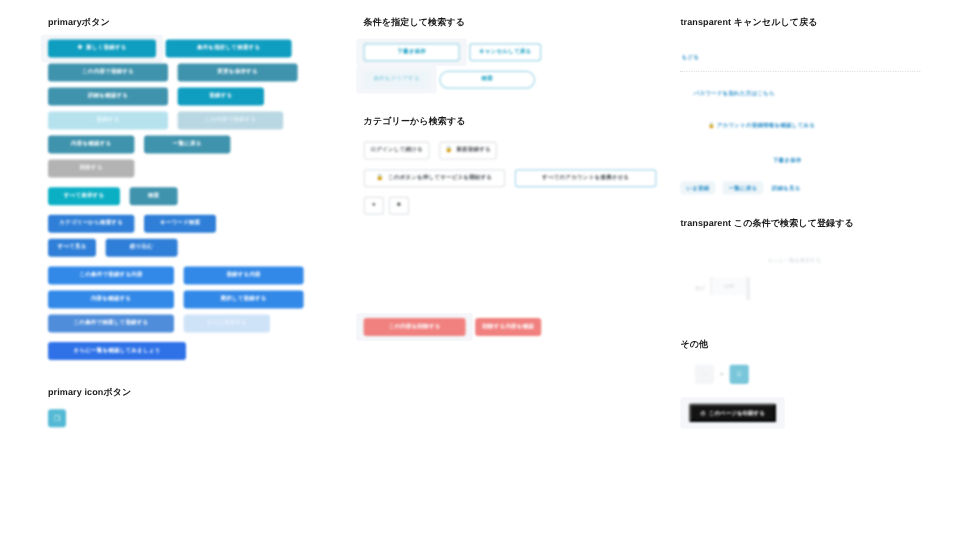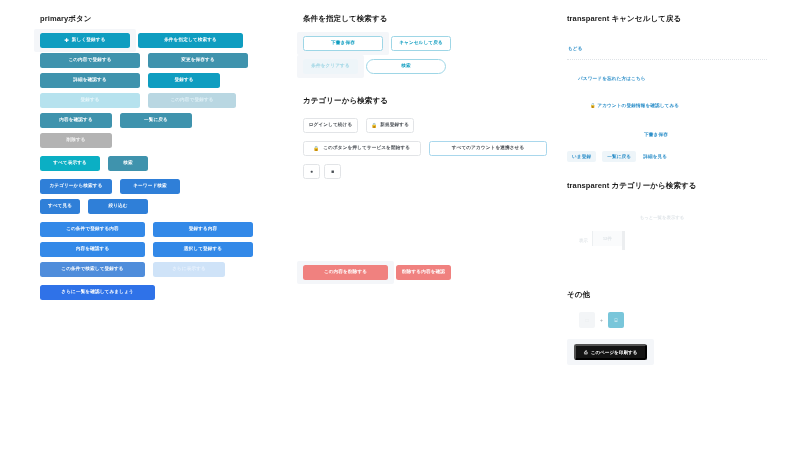--- a/index.html
+++ b/index.html
@@ -315,20 +315,28 @@
         </button>
       </div>
 
       <div class="row" style="margin-top:8px">
         <button class="btn b-bright" style="width:115px">
           <span class="lbl">さらに一覧を確認してみましょう</span>
         </button>
       </div>
     </div>
 
+    <div class="section" style="margin-top:22px">
+      <div class="sec-title">primary iconボタン</div>
+      <div class="row">
+        <div class="icon-btn">
+          <span>❐</span>
+        </div>
+      </div>
+    </div>
 
   </div>
 
   <div class="col" id="col-mid">
 
     <div class="section">
       <div class="sec-title">条件を指定して検索する</div>
 
       <div class="row" style="margin-top:12px">
         <div class="hl">
@@ -424,34 +432,34 @@
       </div>
 
       <div class="row" style="margin-top:11px;gap:6px">
         <button class="link chip">いま登録</button>
         <button class="link chip">一覧に戻る</button>
         <button class="link">詳細を見る</button>
       </div>
     </div>
 
     <div class="section" style="margin-top:19px">
-      <div class="sec-title">transparent カテゴリーから検索する</div>
+      <div class="sec-title">transparent この条件で検索して登録する</div>
 
       <div style="margin-top:14px;text-align:center;padding-right:10px">
         <span class="faint-text">もっと一覧を表示する</span>
       </div>
 
       <div class="stepper" style="margin-top:8px;padding-left:8px">
         <span class="sv">表示</span>
         <span class="box">12件</span>
         <span class="bar"></span>
       </div>
     </div>
 
-    <div class="section" style="margin-top:40px">
+    <div class="section" style="margin-top:32px">
       <div class="sec-title">その他</div>
 
       <div class="row" style="margin-top:12px;gap:5px;padding-left:12px">
         <span class="sq-sm ghost">
           <span>□</span>
         </span>
         <span class="sq-plus">+</span>
         <span class="sq-sm teal">
           <span>⌸</span>
         </span>

